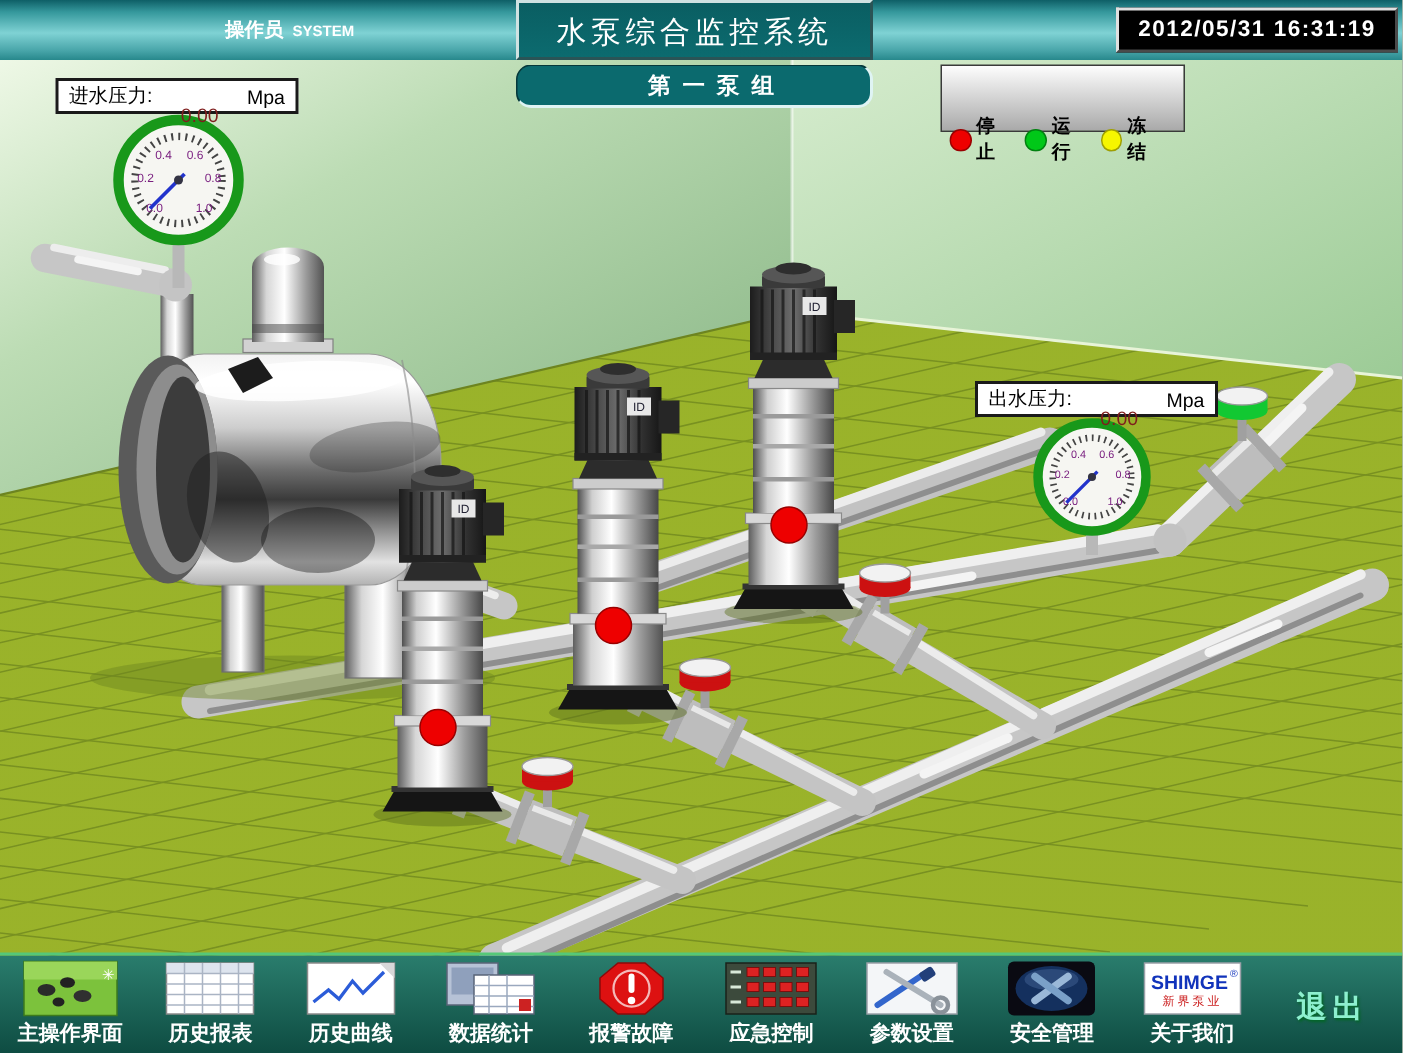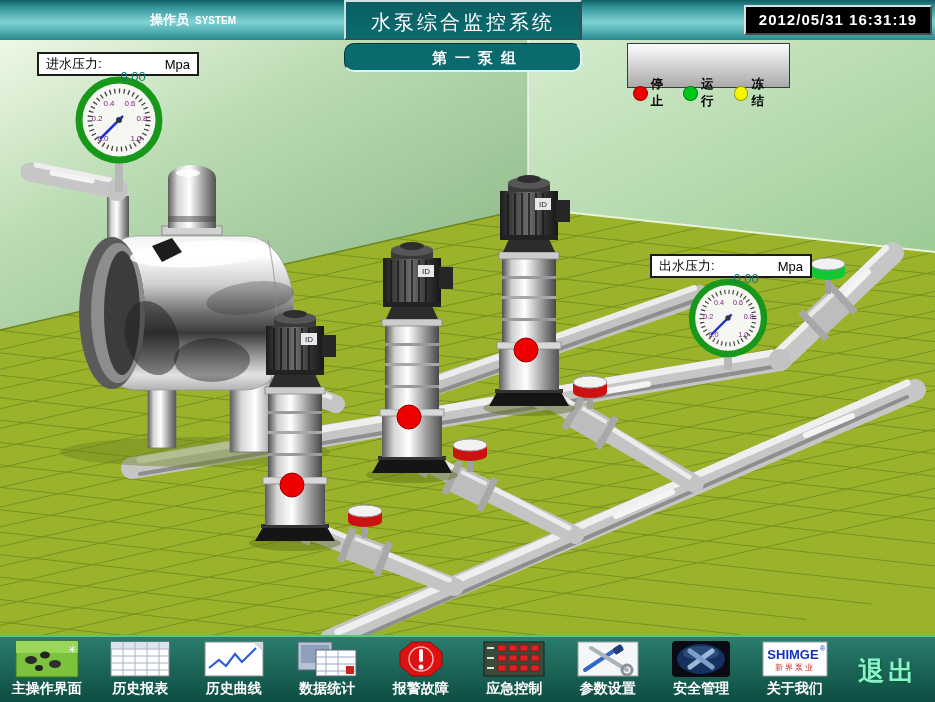--- a/index.html
+++ b/index.html
@@ -26,31 +26,31 @@
           font-size:12.5px;color:#000;font-weight:bold;}
   .leg-row{display:flex;align-items:flex-end;height:20px;margin-top:44px;}
   .leg-item{display:flex;align-items:center;margin-right:8px;}
   .leg-dot{width:15px;height:15px;border-radius:50%;margin-right:3px;border:1px solid rgba(0,0,0,.35);box-sizing:border-box;}
   .comm-gap{margin-left:14px;}
   .pressure-box{position:absolute;height:24px;width:162px;z-index:5;background:#fff;border:2px solid #1a1a1a;
                 box-sizing:border-box;display:flex;align-items:center;justify-content:space-between;
                 padding:0 7px;font-size:13px;font-weight:normal;color:#000;}
   #inletbox{left:37px;top:52px;}
   #outletbox{left:650px;top:254px;}
-  .pressure-val{color:#0f766e;margin-top:24px;}
+  .pressure-val{color:#7f1d1d;margin-top:24px;}
   
   #toolbar{position:absolute;left:0;top:635px;width:935px;height:67px;z-index:5;
            background:linear-gradient(180deg,#2a7d6d,#0e4c42);border-top:2px solid #55c878;box-sizing:border-box;
            display:flex;align-items:stretch;}
   .tb-btn{flex:1 1 0;display:flex;flex-direction:column;align-items:center;justify-content:flex-start;
           padding-top:3px;cursor:pointer;}
   .tb-icon{height:38px;display:flex;align-items:center;justify-content:center;}
   .tb-label{color:#fff;font-size:14px;font-weight:bold;margin-top:2px;white-space:nowrap;}
   #exit-btn{justify-content:center;}
-  #exit-label{color:#8df0cf;font-size:26px;font-weight:bold;letter-spacing:4px;text-shadow:1px 1px 2px #062;}
+  #exit-label{color:#8df0cf;font-size:20px;font-weight:bold;letter-spacing:4px;text-shadow:1px 1px 2px #062;}
 </style>
 </head>
 <body>
 
 <div id="stage">
 
 <svg id="scene" width="935" height="702" viewBox="0 0 935 702">
   <defs>
     <linearGradient id="wallL" x1="0" y1="0" x2="1" y2="1">
       <stop offset="0" stop-color="#eef8e6"></stop>

